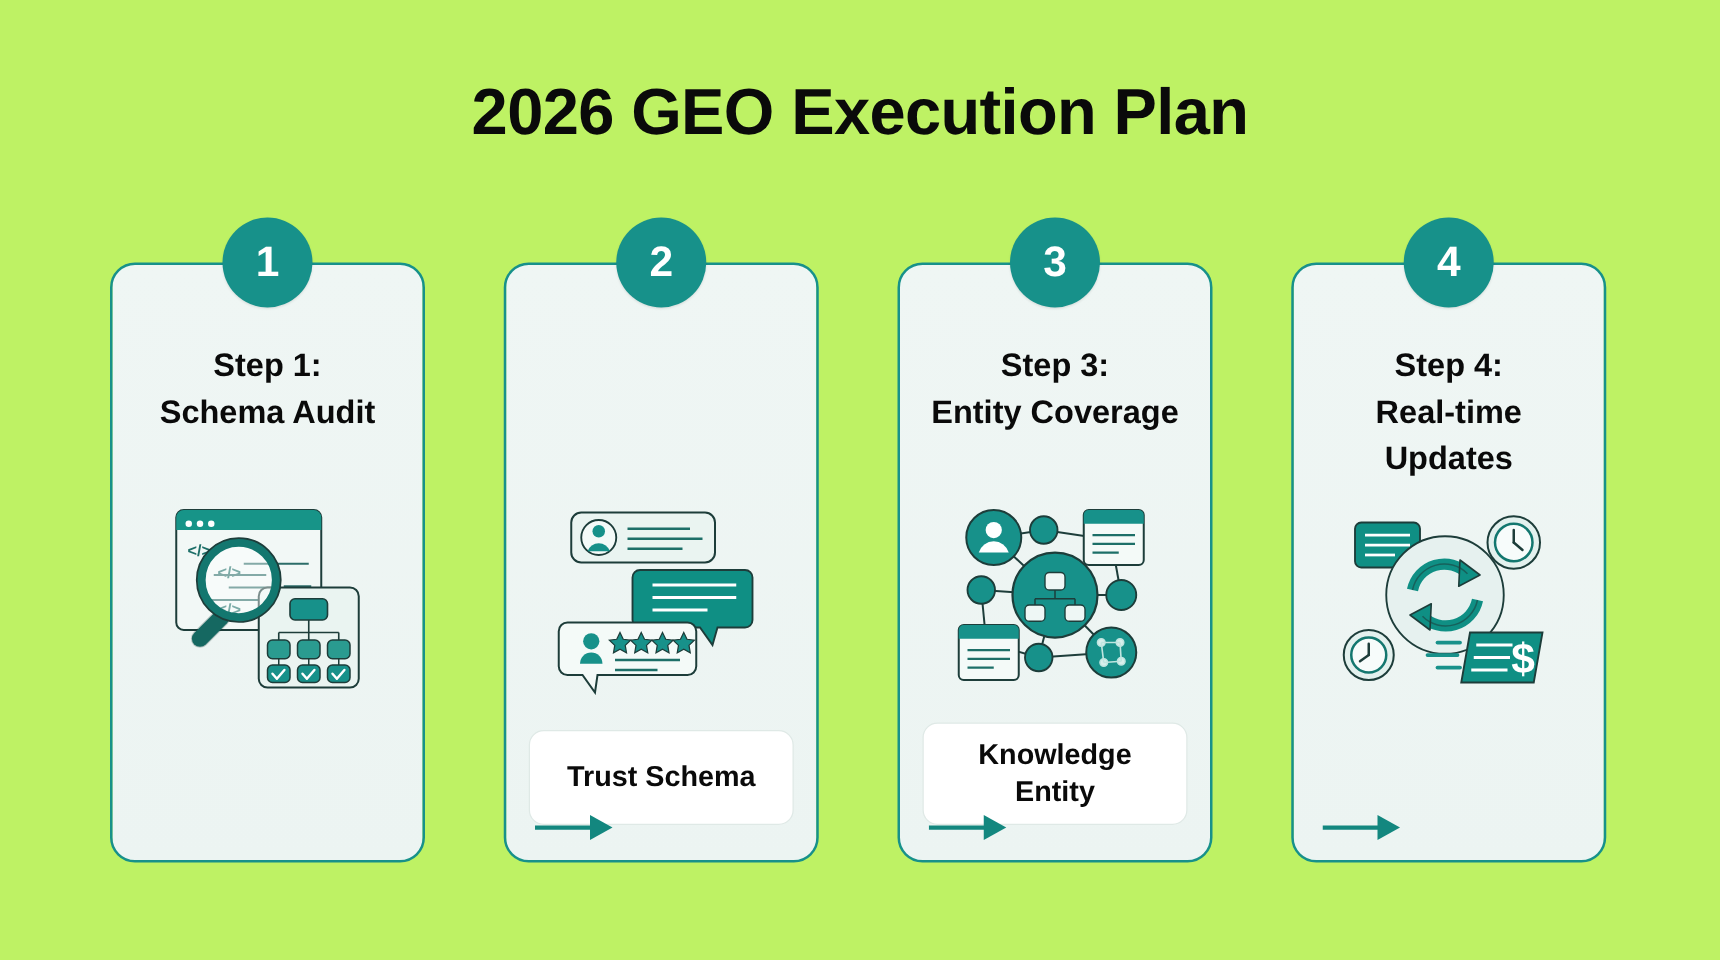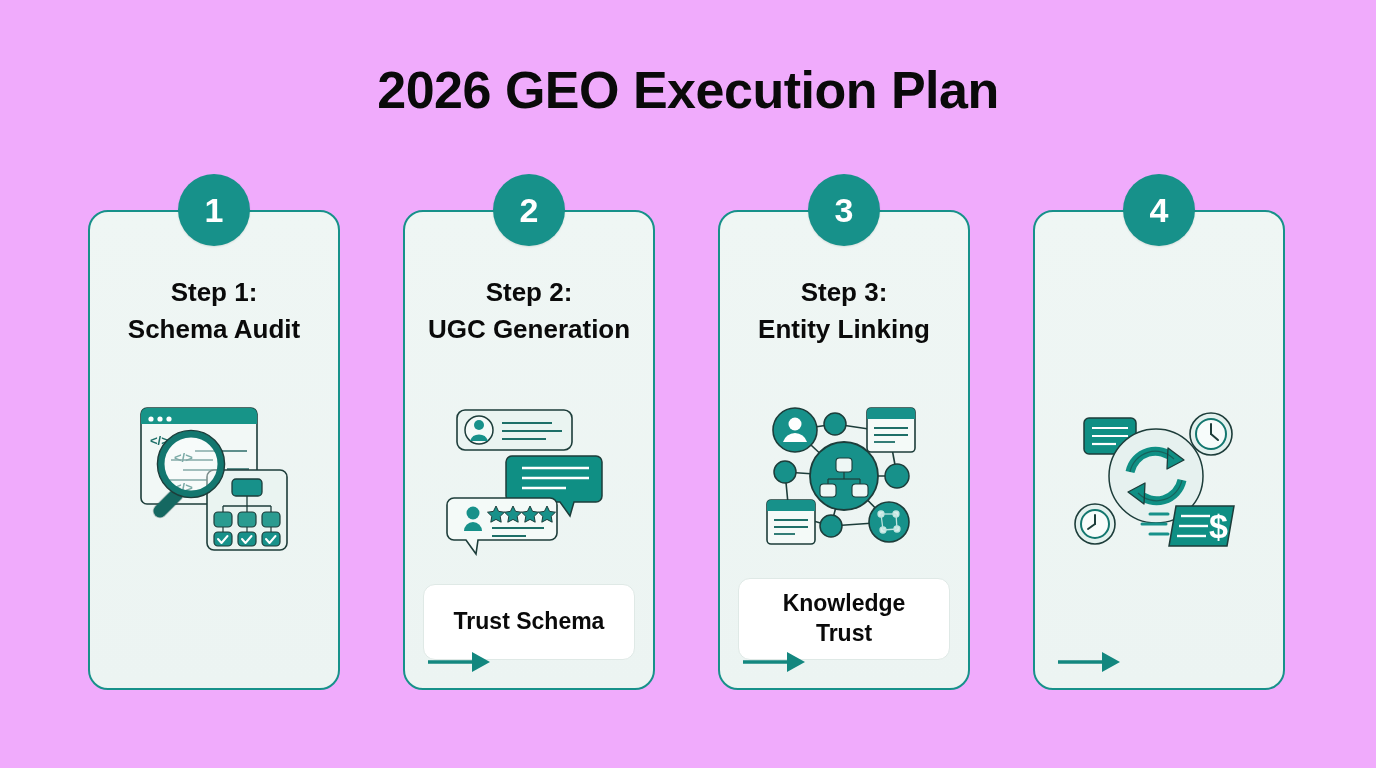--- a/index.html
+++ b/index.html
@@ -11,21 +11,21 @@
     width: 1376px;
     height: 768px;
     font-family: "Liberation Sans", sans-serif;
     overflow: hidden;
     position: relative;
   }
   #page {
     position: relative;
     width: 1376px;
     height: 768px;
-    background: #f0abfc;
+    background: #bef264;
   }
   .title {
     position: absolute;
     top: 60px;
     left: 0;
     width: 1376px;
     text-align: center;
     font-size: 52px;
     font-weight: bold;
     letter-spacing: -0.5px;
@@ -188,22 +188,20 @@
           <line x1="41" y1="115" x2="58" y2="98" stroke="#13776f" stroke-width="13" stroke-linecap="round"></line>
           <line x1="41" y1="115" x2="58" y2="98" stroke="#1d3d3a" stroke-width="14.6" stroke-linecap="round" opacity="0.25"></line>
           <circle cx="72" cy="68" r="30" fill="#ffffff" fill-opacity="0.42" stroke="#13776f" stroke-width="7"></circle>
           <circle cx="72" cy="68" r="33.6" fill="none" stroke="#1d3d3a" stroke-width="1.4"></circle>
         </svg>
       </div>
     </div>
 
     <div class="step s2">
       <div class="badge">2</div>
-      <div class="step-title">Step 2:
-UGC Generation</div>
       <div class="icon-wrap">
         <svg width="190" height="160" viewBox="0 0 190 160">
 
           <rect x="23" y="14" width="115" height="40" rx="8" fill="#eaf4f1" stroke="#1d3d3a" stroke-width="1.6"></rect>
           <circle cx="45" cy="34" r="14" fill="#f4faf8" stroke="#1d3d3a" stroke-width="1.5"></circle>
           <circle cx="45" cy="29" r="5" fill="#17918a"></circle>
           <path d="M36 45 a9.5 9.5 0 0 1 18 0 z" fill="#17918a"></path>
           <line x1="68" y1="27" x2="118" y2="27" stroke="#1d6f68" stroke-width="2"></line>
           <line x1="68" y1="35" x2="128" y2="35" stroke="#1d6f68" stroke-width="2"></line>
           <line x1="68" y1="43" x2="112" y2="43" stroke="#1d6f68" stroke-width="2"></line>
@@ -225,21 +223,21 @@
           <line x1="58" y1="132" x2="110" y2="132" stroke="#1d6f68" stroke-width="2"></line>
           <line x1="58" y1="140" x2="92" y2="140" stroke="#1d6f68" stroke-width="2"></line>
         </svg>
       </div>
       <div class="pill">Trust Schema</div>
     </div>
 
     <div class="step s3">
       <div class="badge">3</div>
       <div class="step-title">Step 3:
-Entity Linking</div>
+Entity Coverage</div>
       <div class="icon-wrap">
         <svg width="190" height="160" viewBox="0 0 190 160">
           <g stroke="#1d3d3a" stroke-width="1.6" fill="none">
             <line x1="46" y1="34" x2="86" y2="28"></line>
             <line x1="86" y1="28" x2="140" y2="36"></line>
             <line x1="46" y1="34" x2="95" y2="80"></line>
             <line x1="140" y1="36" x2="95" y2="80"></line>
             <line x1="140" y1="36" x2="148" y2="80"></line>
             <line x1="148" y1="80" x2="95" y2="80"></line>
             <line x1="36" y1="76" x2="95" y2="80"></line>
@@ -288,25 +286,28 @@
           <rect x="87" y="62" width="16" height="14" rx="3.5" fill="#eef7f5" stroke="#1d3d3a" stroke-width="1.1"></rect>
           <line x1="95" y1="76" x2="95" y2="83" stroke="#1d3d3a" stroke-width="1.2"></line>
           <line x1="79" y1="83" x2="111" y2="83" stroke="#1d3d3a" stroke-width="1.2"></line>
           <line x1="79" y1="83" x2="79" y2="88" stroke="#1d3d3a" stroke-width="1.2"></line>
           <line x1="111" y1="83" x2="111" y2="88" stroke="#1d3d3a" stroke-width="1.2"></line>
           <rect x="71" y="88" width="16" height="13" rx="3.5" fill="#eef7f5" stroke="#1d3d3a" stroke-width="1.1"></rect>
           <rect x="103" y="88" width="16" height="13" rx="3.5" fill="#eef7f5" stroke="#1d3d3a" stroke-width="1.1"></rect>
         </svg>
       </div>
       <div class="pill tall">Knowledge
-Trust</div>
+Entity</div>
     </div>
 
     <div class="step s4">
       <div class="badge">4</div>
+      <div class="step-title">Step 4:
+Real-time
+Updates</div>
       <div class="icon-wrap">
         <svg width="190" height="160" viewBox="0 0 190 160">
 
           <rect x="20" y="22" width="52" height="36" rx="5" fill="#0f8f84" stroke="#1d3d3a" stroke-width="1.5"></rect>
           <line x1="28" y1="32" x2="64" y2="32" stroke="#ffffff" stroke-width="2.2"></line>
           <line x1="28" y1="40" x2="64" y2="40" stroke="#ffffff" stroke-width="2.2"></line>
           <line x1="28" y1="48" x2="52" y2="48" stroke="#ffffff" stroke-width="2.2"></line>
 
           <circle cx="147" cy="38" r="21" fill="#e3f1ee" stroke="#1d3d3a" stroke-width="1.6"></circle>
           <circle cx="147" cy="38" r="15" fill="#f7fcfb" stroke="#13776f" stroke-width="2"></circle>

